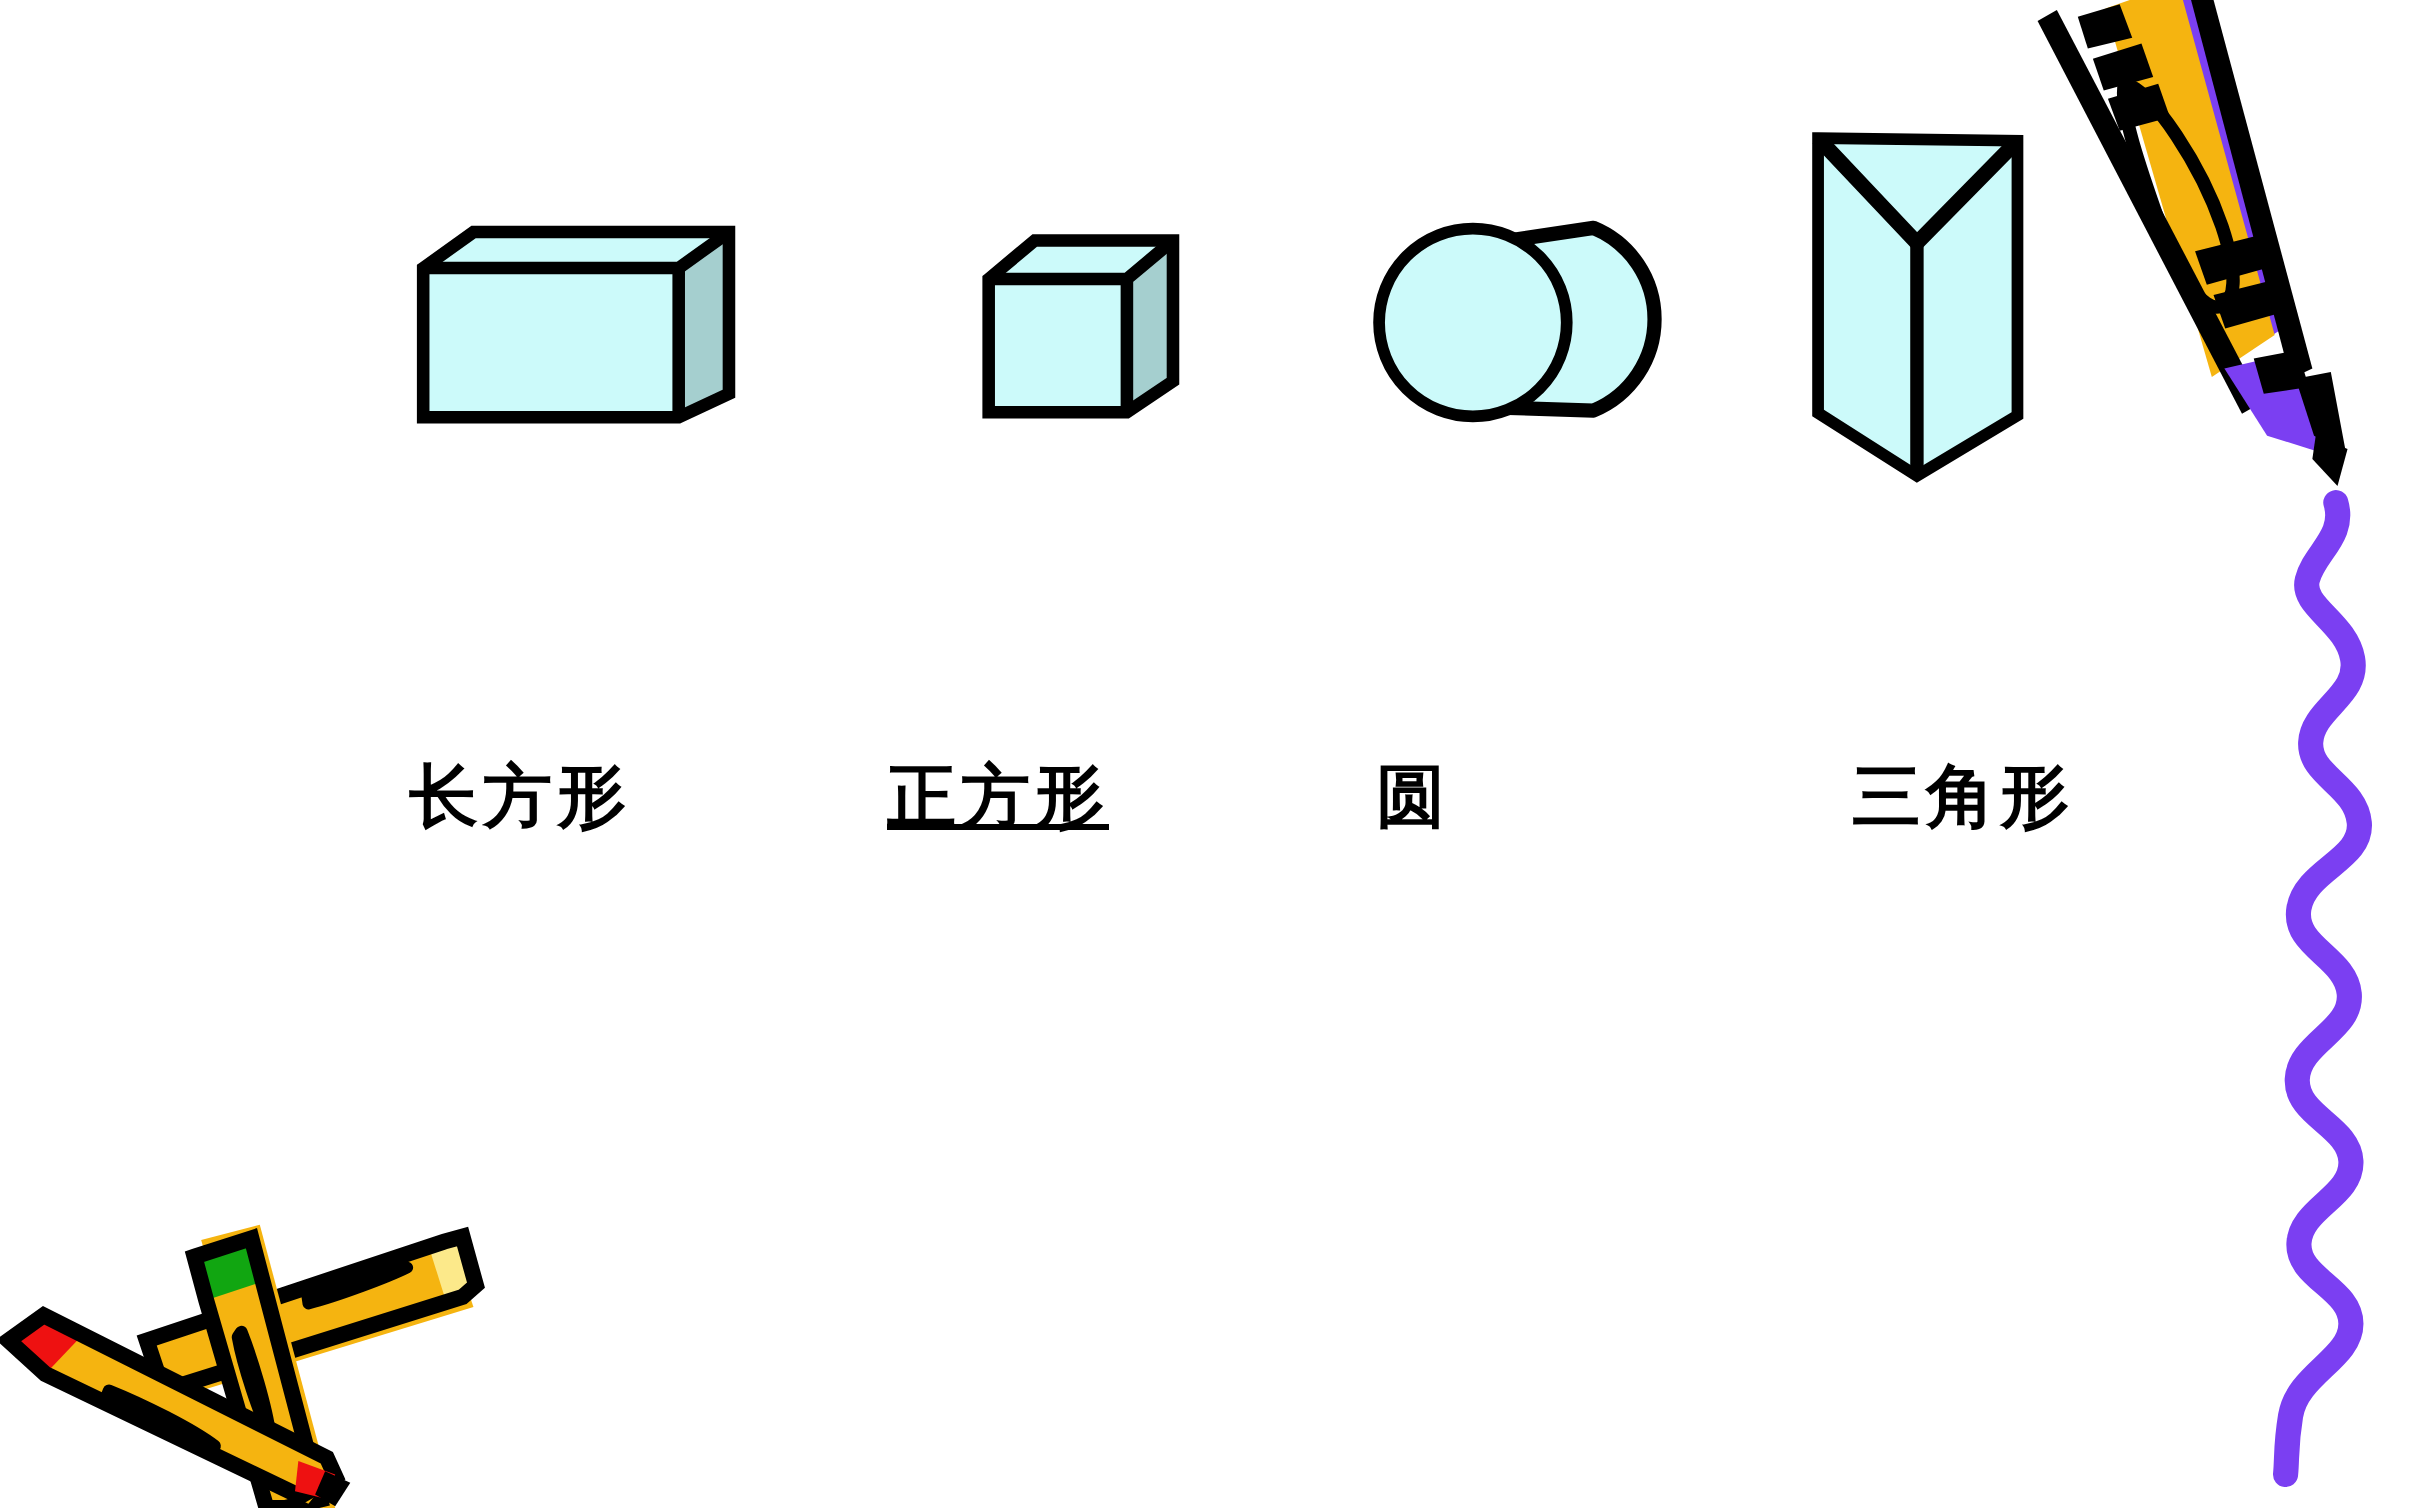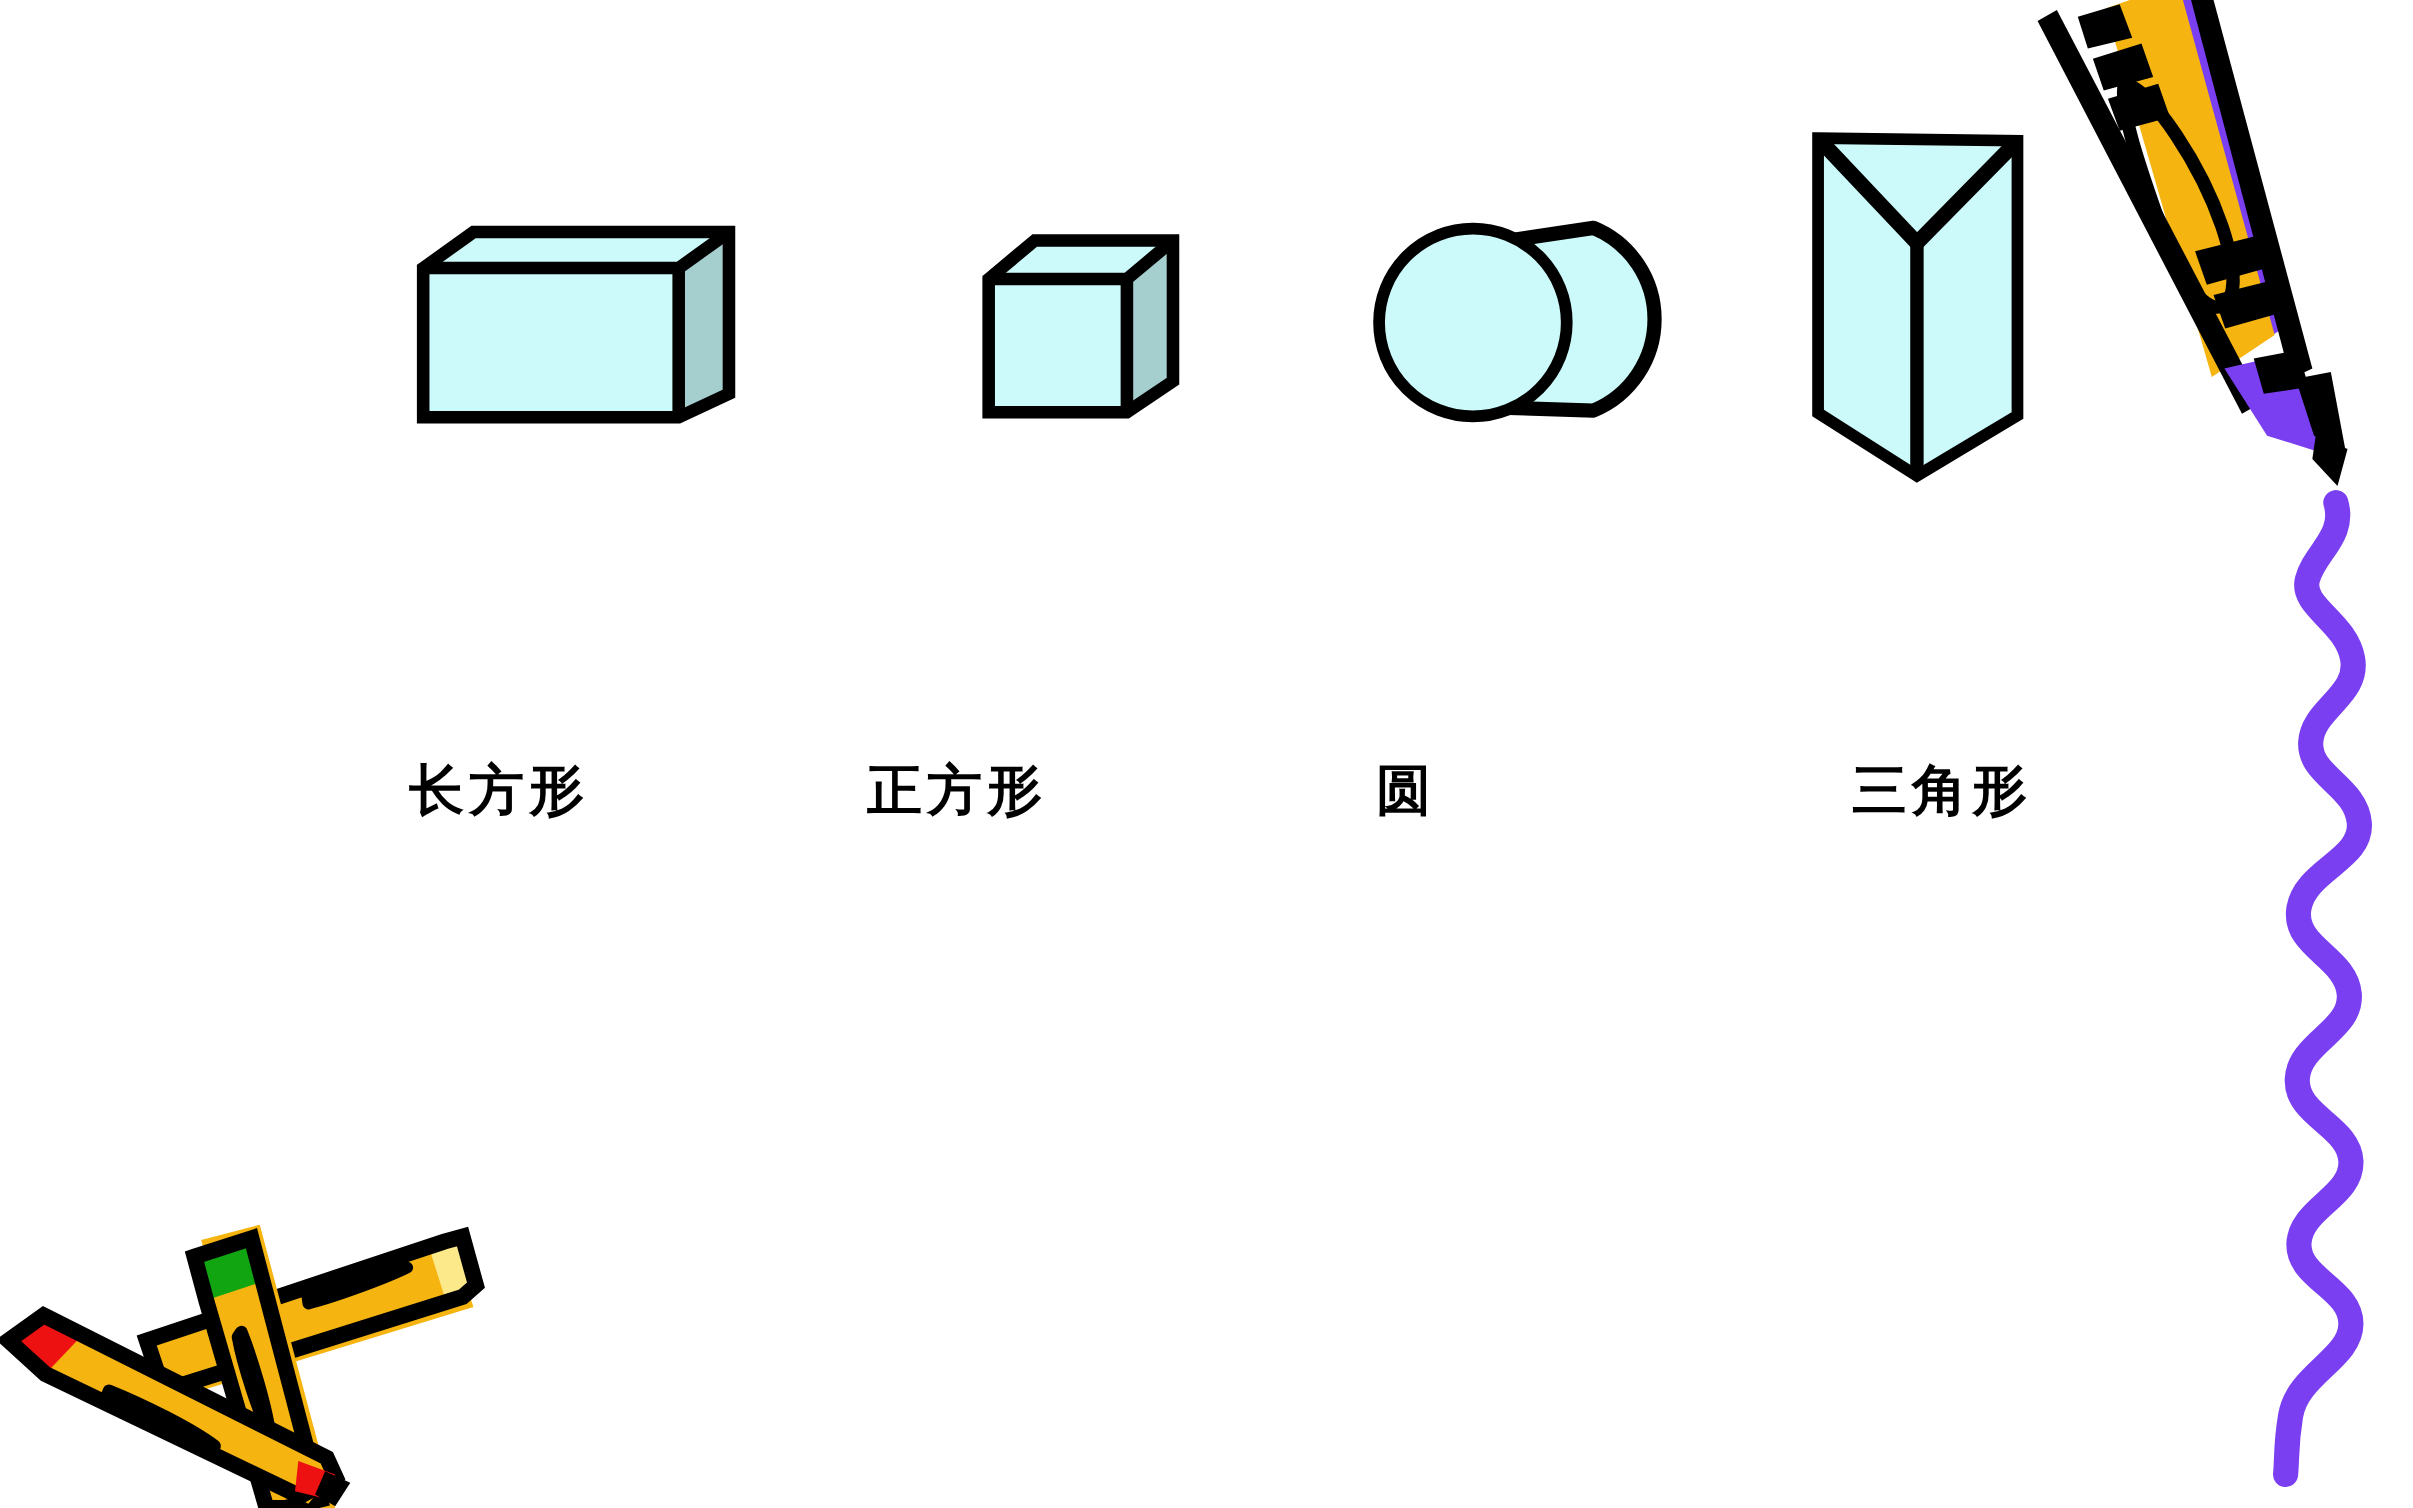--- a/index.html
+++ b/index.html
@@ -19,29 +19,29 @@
     position: absolute;
     left: 0;
     top: 0;
     width: 2413px;
     height: 1508px;
   }
   .label {
     position: absolute;
     color: #000000;
     font-family: "Liberation Serif", "DejaVu Serif", serif;
-    font-size: 55px;
+    font-size: 69px;
     font-weight: 700;
     line-height: 1;
     letter-spacing: 5px;
     white-space: nowrap;
     user-select: none;
   }
   #label-rectangle { left: 409px; top: 763px; }
-  #label-square    { left: 867px; top: 763px; }
+  #label-square    { left: 887px; top: 763px; text-decoration: underline; }
   #label-circle    { left: 1376px; top: 763px; }
   #label-triangle  { left: 1852px; top: 763px; }
 </style>
 </head>
 <body>
 
 <svg id="canvas" viewBox="0 0 2880 1800" xmlns="http://www.w3.org/2000/svg">
 
   <g>
 

